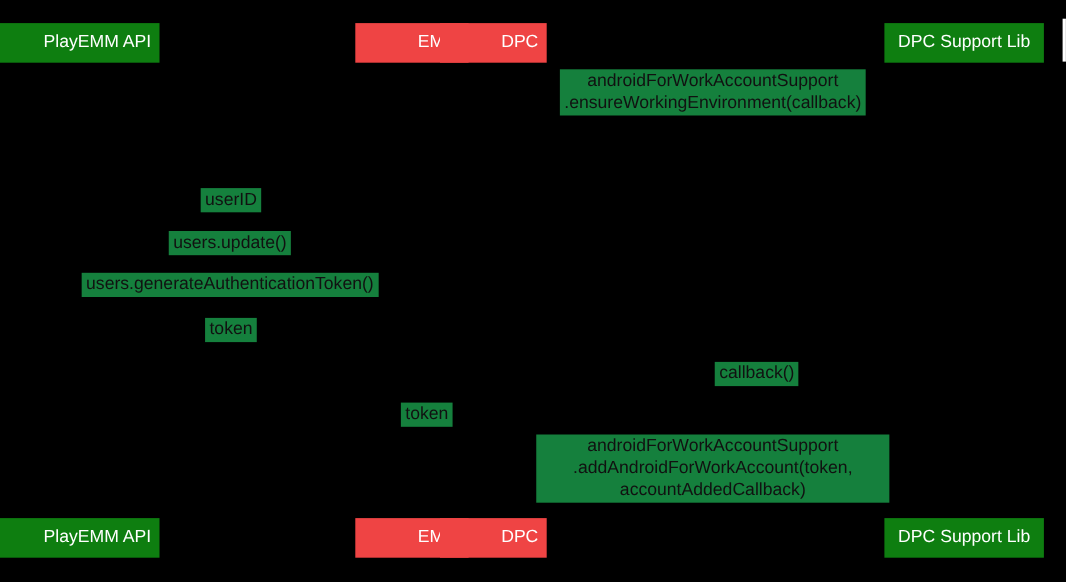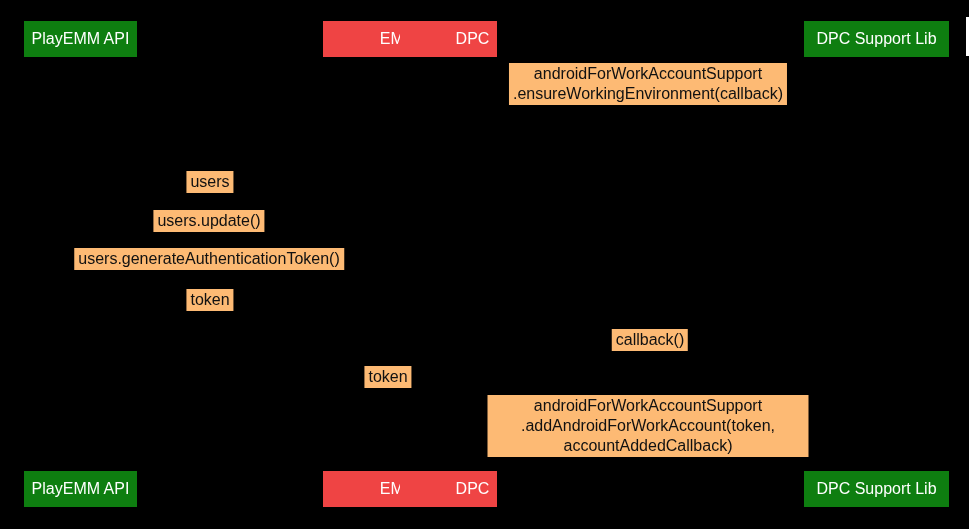--- a/index.html
+++ b/index.html
@@ -22,46 +22,46 @@
     align-items: center;
     justify-content: center;
     color: #ffffff;
     font-size: 16px;
     white-space: nowrap;
   }
   .participant.green { background: #0e7e10; }
   .participant.blue  { background: #ef4444; padding-left: 48px; }
 
   
-  .p-playemm { left: 24px;  width: 113px; }
+  .p-playemm { left: 0;  width: 113px; padding-left: 32px; }
   .p-emm     { left: 323px; width: 55px;  }
   .p-dpc     { left: 400px; width: 49px;  }
   .p-dpclib  { left: 804px; width: 145px; }
   .row-top    { top: 21px; }
   .row-bottom { top: 471px; }
 
   .msg {
     position: absolute;
     transform: translateX(-50%);
-    background: #fdba74;
+    background: #15803d;
     color: #111111;
     font-size: 16px;
     line-height: 20px;
     padding: 1px 4px;
     text-align: center;
     white-space: pre-line;
   }
   
   .m1 { left: 648px; top: 63px; }
   .m2 { left: 209px; top: 131px; }
   .m3 { left: 210px; top: 171px; }
   .m4 { left: 209px; top: 210px; }
   .m5 { left: 209px; top: 248px; }
   .m6 { left: 210px; top: 289px; }
-  .m7 { left: 650px; top: 329px; }
+  .m7 { left: 688px; top: 329px; }
   .m8 { left: 388px; top: 366px; }
   .m9 { left: 648px; top: 395px; }
 
   .scroll-thumb {
     position: absolute;
     right: 0;
     top: 17px;
     width: 3px;
     height: 39px;
     background: #ffffff;
@@ -72,21 +72,21 @@
 
 <div id="stage">
 
   <div class="participant green p-playemm row-top">PlayEMM API</div>
   <div class="participant blue p-emm row-top">EMM</div>
   <div class="participant blue p-dpc row-top">DPC</div>
   <div class="participant green p-dpclib row-top">DPC Support Lib</div>
 
   <div class="msg m1">androidForWorkAccountSupport
 .ensureWorkingEnvironment(callback)</div>
-  <div class="msg m3">users</div>
+  <div class="msg m3">userID</div>
   <div class="msg m5">users.generateAuthenticationToken()</div>
   <div class="msg m4">users.update()</div>
   <div class="msg m6">token</div>
   <div class="msg m7">callback()</div>
   <div class="msg m8">token</div>
   <div class="msg m9">androidForWorkAccountSupport
 .addAndroidForWorkAccount(token, accountAddedCallback)</div>
 
   <div class="participant green p-playemm row-bottom">PlayEMM API</div>
   <div class="participant blue p-emm row-bottom">EMM</div>

